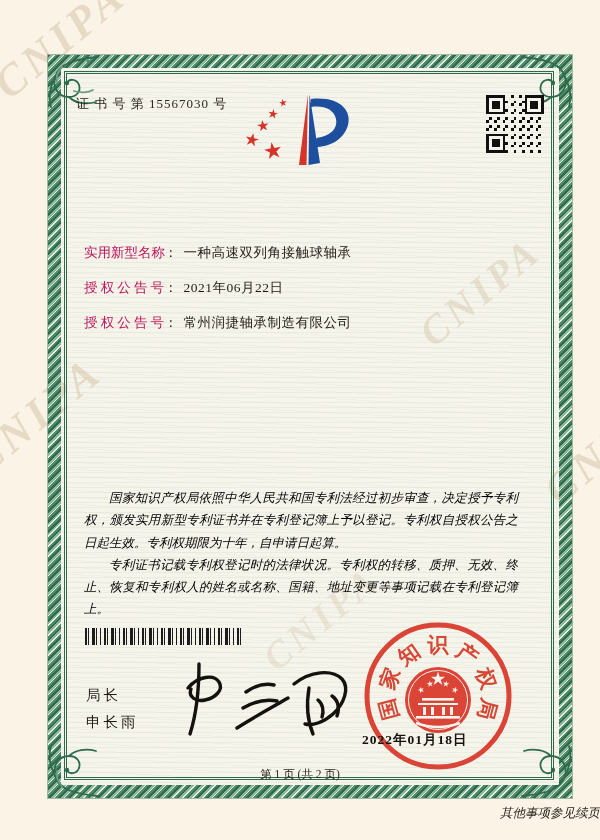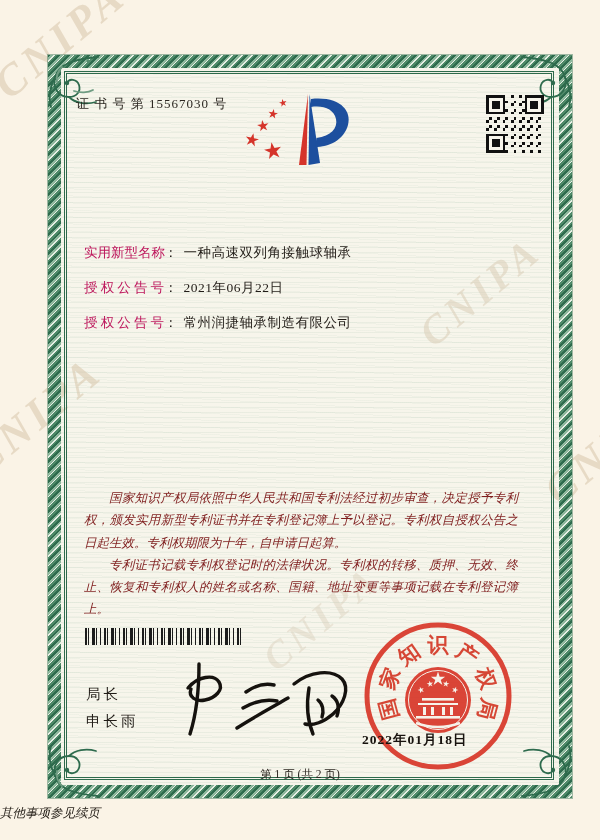--- a/index.html
+++ b/index.html
@@ -66,41 +66,41 @@
     -moz-text-align-last:justify;color:#be185d;
   }
   .fcolon{display:inline-block;margin-right:6px;}
   .fvalue{letter-spacing:.5px;color:#211c17;margin-top:12px;}
   .grantrow{white-space:nowrap;}
   .grant2{margin-left:28px;}
   .grant2 .flabel2{letter-spacing:1px;}
   .paras{
     position:absolute;left:84px;top:487px;width:434px;
     font-size:12.5px;line-height:1.78;text-align:justify;
-    font-style:italic;color:#7f1d1d;
+    font-style:italic;color:#000000;
   }
   .paras p{margin:0;text-indent:2em;}
   .barcode{
     position:absolute;left:85px;top:628px;width:156px;height:17px;
     background:repeating-linear-gradient(90deg,
       #1c1c1c 0 2px,transparent 2px 3px,
       #1c1c1c 3px 4px,transparent 4px 7px,
       #1c1c1c 7px 10px,transparent 10px 11px,
       #1c1c1c 11px 12px,transparent 12px 15px,
       #1c1c1c 15px 16px,transparent 16px 19px);
   }
-  .bureau{position:absolute;left:86px;top:682px;font-size:14.5px;letter-spacing:3px;line-height:1.85;color:#211c17;font-family:Liberation Mono, monospace;}
+  .bureau{position:absolute;left:86px;top:682px;font-size:14.5px;letter-spacing:3px;line-height:1.85;color:#211c17;}
   .signature{position:absolute;left:158px;top:656px;width:200px;height:84px;}
   .seal{position:absolute;left:357px;top:615px;width:162px;height:162px;opacity:.93;}
   .sealdate{
     position:absolute;left:362px;top:731px;width:160px;font-size:13.5px;
     font-weight:700;letter-spacing:1px;color:#17120e;
   }
   .pagenum{position:absolute;left:0;top:767px;width:600px;text-align:center;font-size:11.5px;color:#2b2620;}
-  .contnote{position:absolute;left:0;top:805px;width:600px;text-align:left;font-size:12.5px;font-style:italic;color:#2a241d;}
+  .contnote{position:absolute;left:0;top:805px;width:600px;text-align:right;font-size:12.5px;font-style:italic;color:#2a241d;}
 </style>
 </head>
 <body>
 
 <div class="paper"></div>
 
 <div class="wm w1">CNIPA</div>
 <div class="wm w2">CNIPA</div>
 <div class="wm w3">CNIPA</div>
 <div class="wm w4">CNIPA</div>

